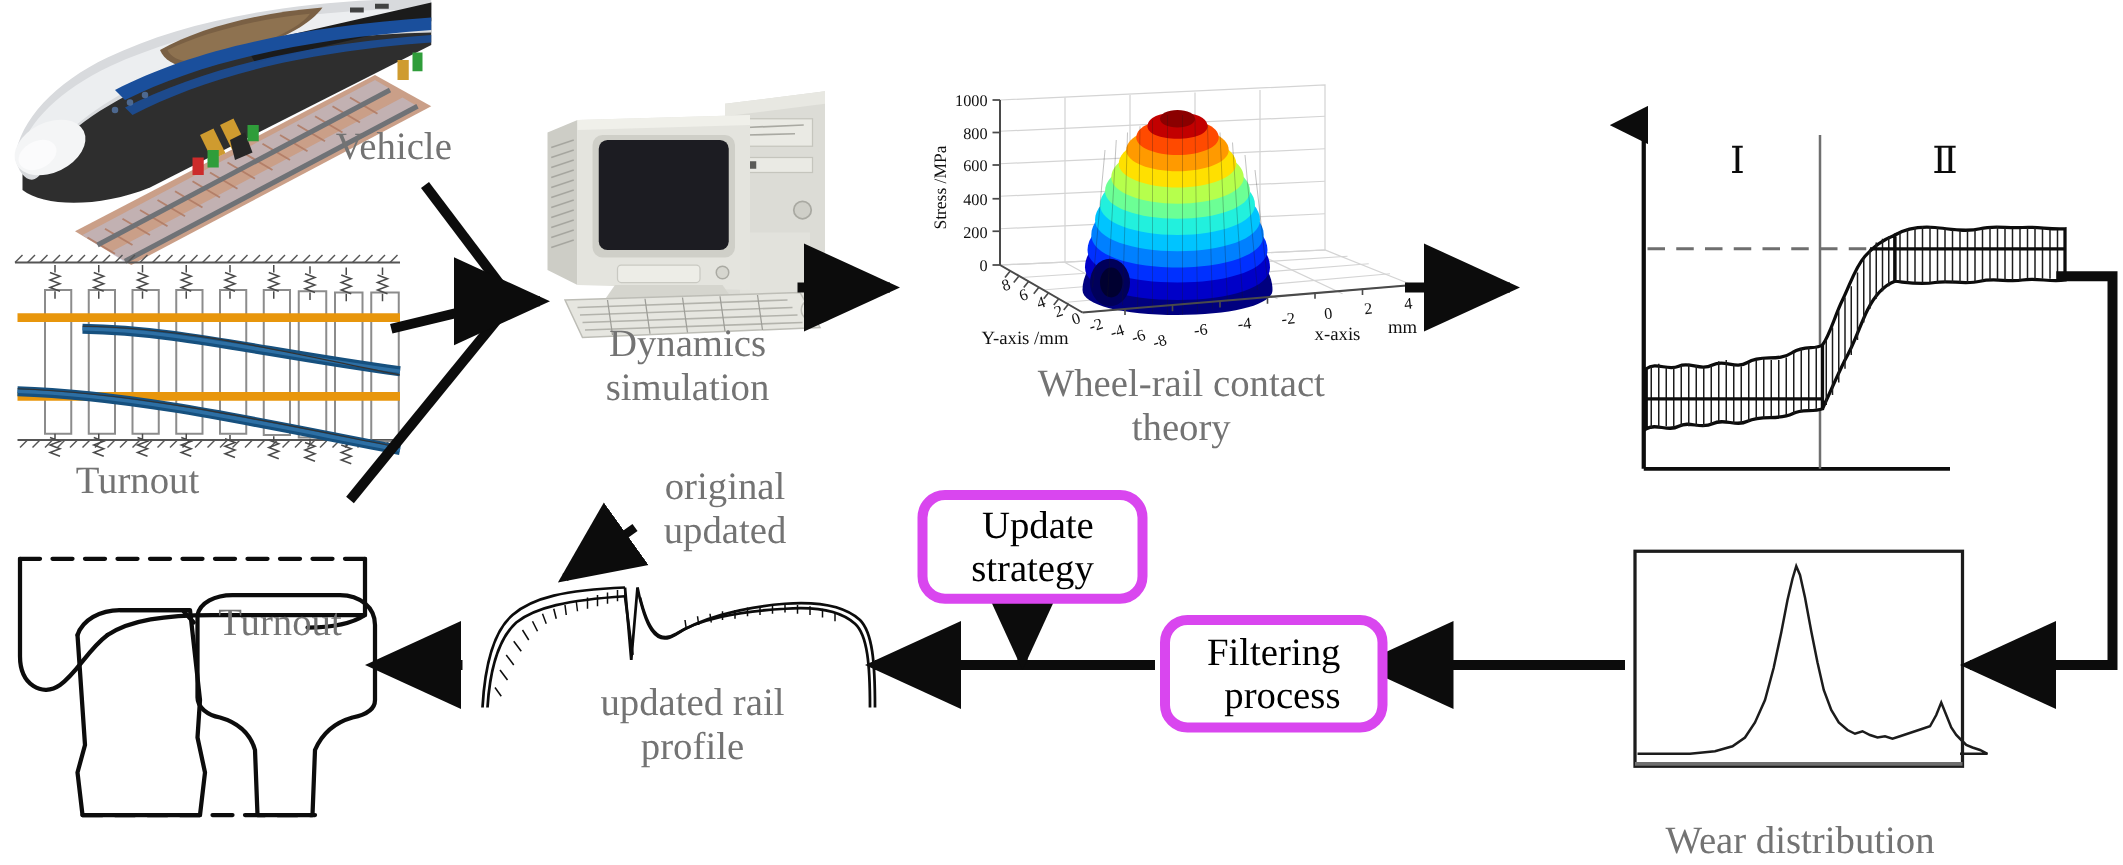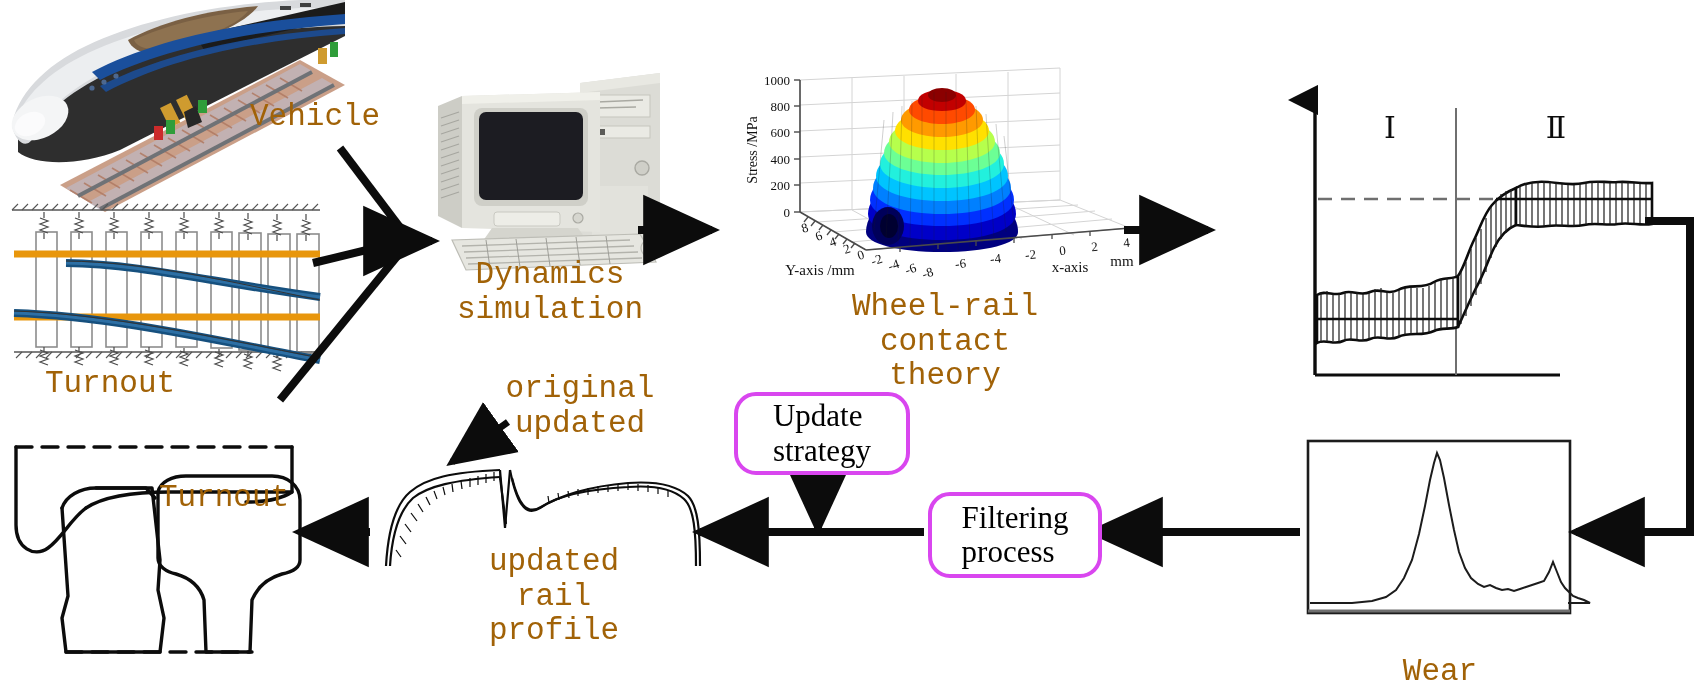--- a/index.html
+++ b/index.html
@@ -1,26 +1,26 @@
 <!DOCTYPE html>
 <html><head>
 <meta charset="utf-8">
 <title>Rail Wear Prediction Flowchart</title>
 <style>
   html,body{margin:0;padding:0;background:#ffffff;}
   body{width:1698px;height:692px;overflow:hidden;
        font-family:"Liberation Serif","DejaVu Serif",serif;color:#000;}
   #stage{position:relative;width:1622px;height:692px;background:#fff;}
   .lbl{position:absolute;text-align:center;line-height:1.12;
-       font-family:Liberation Mono, monospace;
-       font-size:31px;color:#a16207;white-space:pre-line;}
+       font-family:Liberation Serif, serif;
+       font-size:31px;color:#737373;white-space:pre-line;}
   .boxlbl{position:absolute;display:flex;align-items:center;justify-content:center;
-          text-align:left;line-height:1.1;font-size:31px;
+          text-align:right;line-height:1.1;font-size:31px;
           font-family:"Liberation Serif","DejaVu Serif",serif;
-          border:4px solid #d946ef;border-radius:22px;background:#fff;white-space:pre-line;}
+          border:8px solid #d946ef;border-radius:22px;background:#fff;white-space:pre-line;}
   svg.layer{position:absolute;left:0;top:0;width:1698px;height:692px;overflow:visible;}
 </style>
 </head>
 <body>
 
 <div id="stage">
 
   <svg class="layer">
     <g>
 

